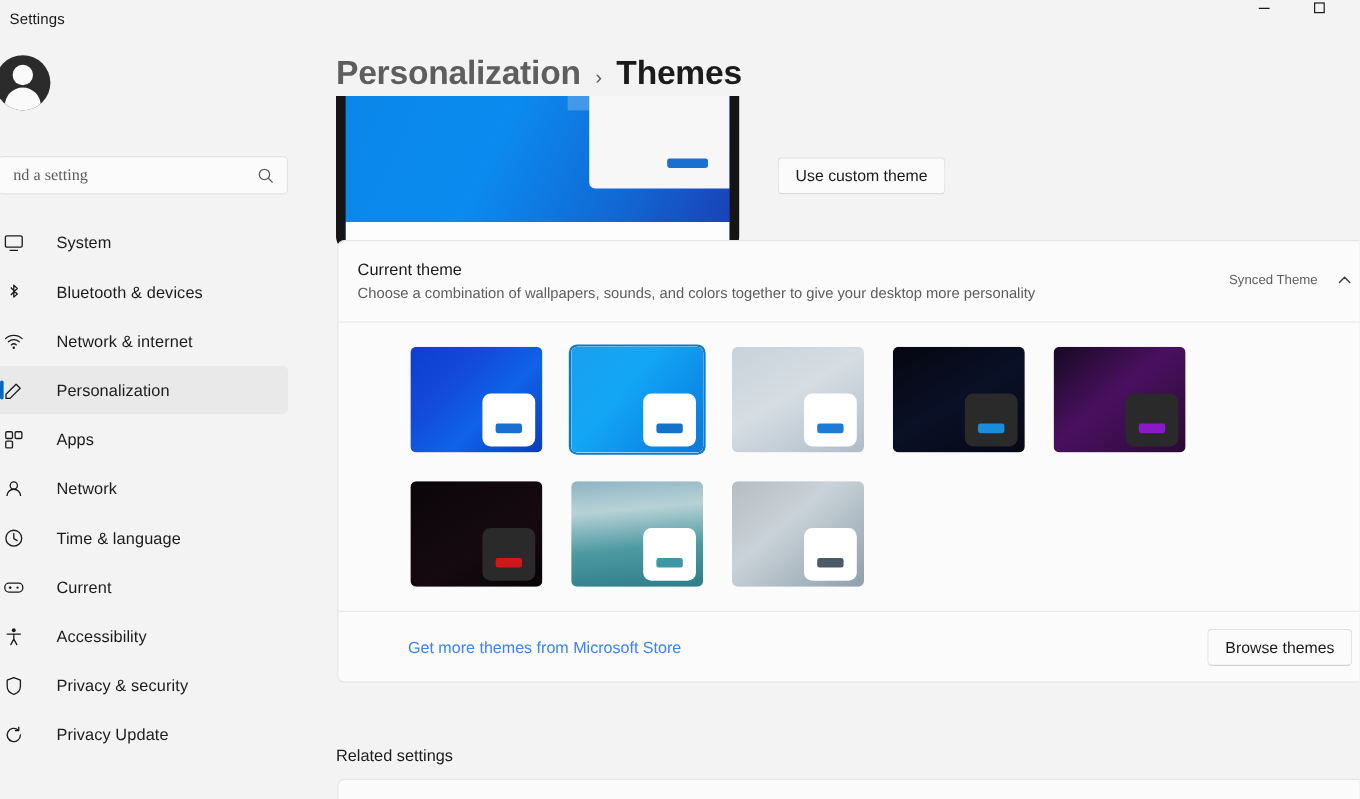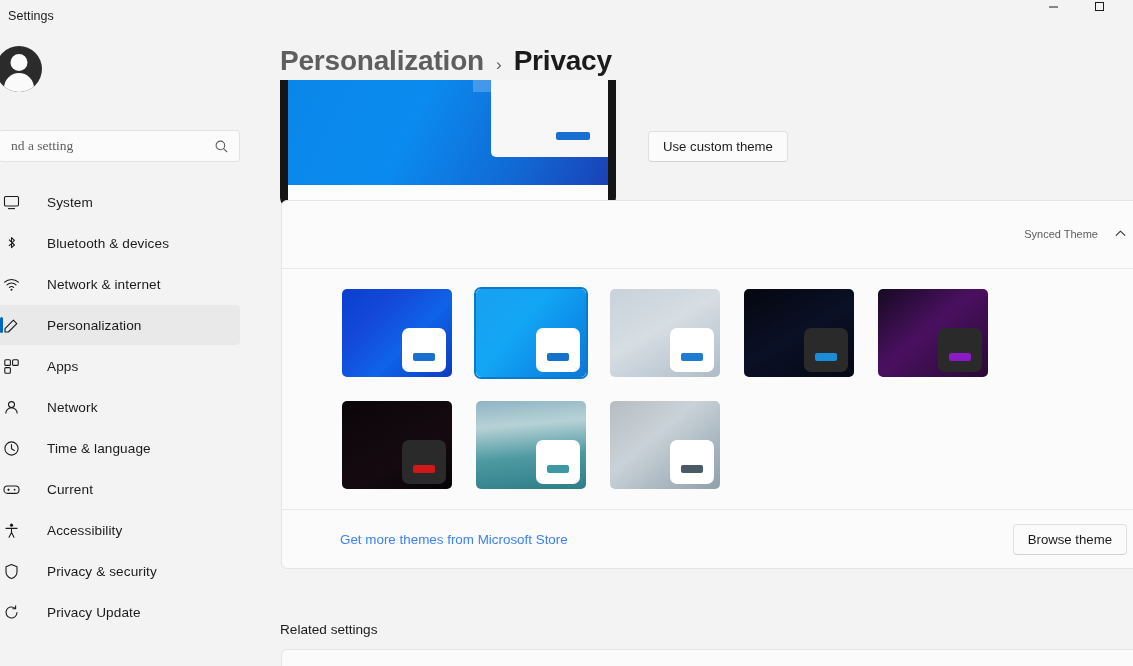--- a/index.html
+++ b/index.html
@@ -422,39 +422,41 @@
       </div>
 
     </div>
   </div>
 
   <div class="content">
 
     <div class="breadcrumb">
       <span class="crumb-parent">Personalization</span>
       <span class="crumb-sep">›</span>
-      <span class="crumb-current">Privacy</span>
+      <span class="crumb-current">Themes</span>
     </div>
 
     <div class="preview-device">
       <div class="preview-screen">
         <div class="preview-highlight"></div>
         <div class="preview-window">
           <div class="accentbar"></div>
         </div>
         <div class="preview-taskbar"></div>
       </div>
     </div>
 
     <div class="btn use-custom-btn">Use custom theme</div>
 
     <div class="card">
 
       <div class="card-head">
         <div class="card-head-texts">
+          <div class="card-title">Current theme</div>
+          <div class="card-sub">Choose a combination of wallpapers, sounds, and colors together to give your desktop more personality</div>
         </div>
         <div class="card-head-right">
           <span class="synced-label">Synced Theme</span>
           <span class="chev">
             <svg width="13" height="13" viewBox="0 0 13 13">
                 <path d="M2.2 8.4 6.5 4.1l4.3 4.3" fill="none" stroke="currentColor" stroke-width="1.2" stroke-linecap="round" stroke-linejoin="round"></path>
               </svg>
           </span>
         </div>
       </div>
@@ -521,21 +523,21 @@
             <div class="wall" style="background: linear-gradient(140deg, rgb(182, 189, 194) 0%, rgb(201, 210, 216) 40%, rgb(142, 159, 171) 100%);"></div>
             <div class="mini-win" style="background: rgb(255, 255, 255);">
                 <div class="accent" style="background: rgb(74, 90, 102);"></div>
               </div>
           </div>
         </div>
       </div>
 
       <div class="card-foot">
         <span class="foot-label">Get more themes from Microsoft Store</span>
-        <span class="btn">Browse theme</span>
+        <span class="btn">Browse themes</span>
       </div>
 
     </div>
 
     <div class="related-title">Related settings</div>
 
     <div class="related-card">
       
       
       

